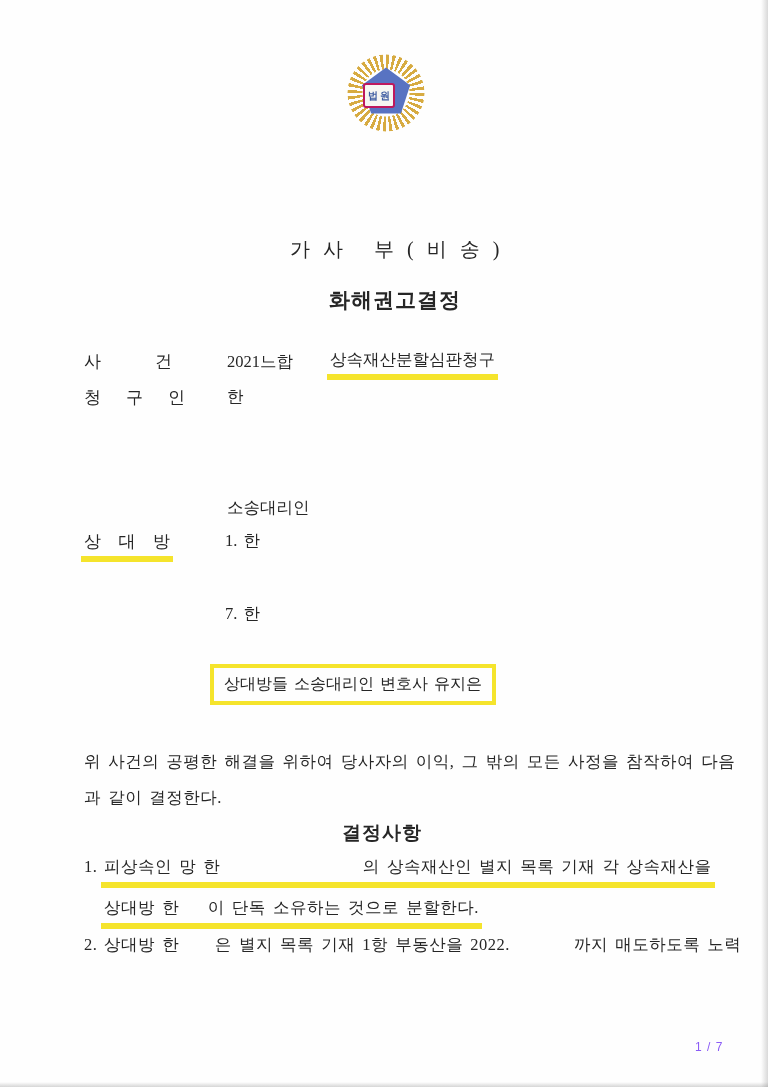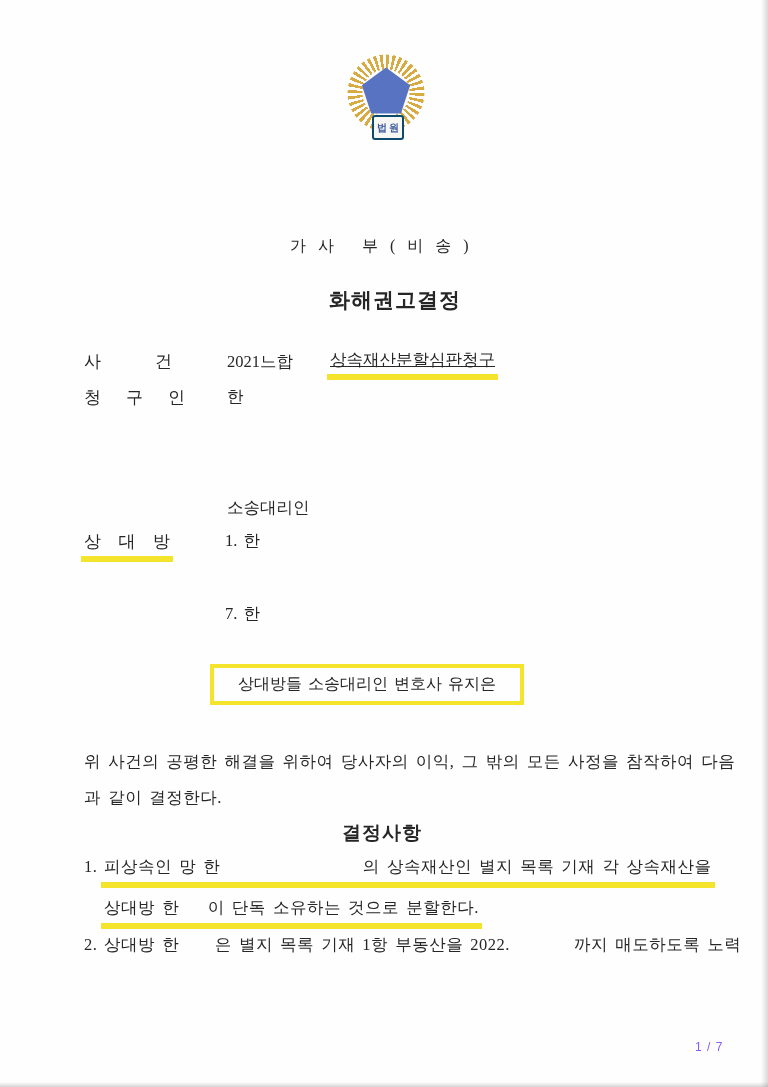--- a/index.html
+++ b/index.html
@@ -27,53 +27,53 @@
     border-radius: 50%;
     -webkit-mask: radial-gradient(circle at center, rgba(0,0,0,0) 0 23px, #000 24px 38px, rgba(0,0,0,0) 39px);
     mask: radial-gradient(circle at center, rgba(0,0,0,0) 0 23px, #000 24px 38px, rgba(0,0,0,0) 39px);
   }
   .emblem .pentagon {
     position: absolute; left: 12px; top: 12px; width: 54px; height: 54px;
     background: #5873c2;
     clip-path: polygon(50% 3%, 94.7% 35.5%, 77.6% 88%, 22.4% 88%, 5.3% 35.5%);
   }
   .emblem .inner-box {
-    position: absolute; left: 25px; top: 29px; width: 28px; height: 21px;
+    position: absolute; left: 16px; top: 29px; width: 28px; height: 21px;
     background: #f6f6f2;
-    border: 2px solid #0c4a6e;
+    border: 2px solid #be185d;
     border-radius: 3px;
     display: flex; align-items: center; justify-content: center;
     font-size: 10px; font-weight: bold; color: #3c5aa0; letter-spacing: 2px;
-    line-height: 1; text-indent: 2px; margin-top: 32px;
+    line-height: 1; text-indent: 2px;
   }
 
   
   .court-name  { left: 352px; top: 183px; font-size: 22px; letter-spacing: 9px; }
-  .division    { left: 290px; top: 236px; font-size: 16px; letter-spacing: 4px; }
+  .division    { left: 290px; top: 236px; font-size: 20px; letter-spacing: 4px; }
   .doc-title   { left: 0; right: 2px; top: 286px; text-align: center;
                  font-size: 21px; font-weight: bold; letter-spacing: 1px; padding-left: 24px; }
 
   
   .label-col {
     font-size: 17px;
     display: inline-block;
     text-align: justify;
     text-align-last: justify;
   }
   .val { font-size: 16.5px; word-spacing: 2px; }
   .hl-underline {
     border-bottom: 6px solid #f5e42c;
     padding: 0 3px 3px 3px;
     margin-left: -3px;
   }
   .counsel-box {
     left: 210px; top: 664px;
     border: 4px solid #f5e42c;
     background: #fefefe;
-    padding: 6px 24px;
+    padding: 6px 10px;
     font-size: 16px;
     word-spacing: 2px;
     white-space: pre;
   }
 
   
   .line { font-size: 16.5px; word-spacing: 2.5px; letter-spacing: 0.5px; line-height: 24px; }
   .decision-heading { left: 0; right: 4px; top: 820px; text-align: center;
                       font-size: 19px; font-weight: bold; letter-spacing: 1px; }
 
@@ -97,21 +97,21 @@
     <div class="rays"></div>
     <div class="pentagon"></div>
     <div class="inner-box">법원</div>
   </div>
 
   <div class="abs division">가 사   부 ( 비 송 )</div>
   <div class="abs doc-title">화해권고결정</div>
 
   <span class="abs label-col" style="left:84px; top:350px; width:88px;">사 건</span>
   <span class="abs val" style="left:227px; top:351px;">2021느합</span>
-  <span class="abs val hl-underline" style="left:330px; top:349px;text-decoration:underline;">상속재산분할심판청구</span>
+  <span class="abs val hl-underline" style="left:330px; top:349px;">상속재산분할심판청구</span>
 
   <span class="abs label-col" style="left:84px; top:386px; width:101px;">청 구 인</span>
   <span class="abs val" style="left:227px; top:386px;">한</span>
 
   <span class="abs val" style="left:227px; top:497px;">소송대리인</span>
 
   <span class="abs label-col hl-underline" style="left:84px; top:530px; width:86px;">상 대 방</span>
   <span class="abs val" style="left:225px; top:530px;">1. 한</span>
   <span class="abs val" style="left:225px; top:603px;">7. 한</span>
 

